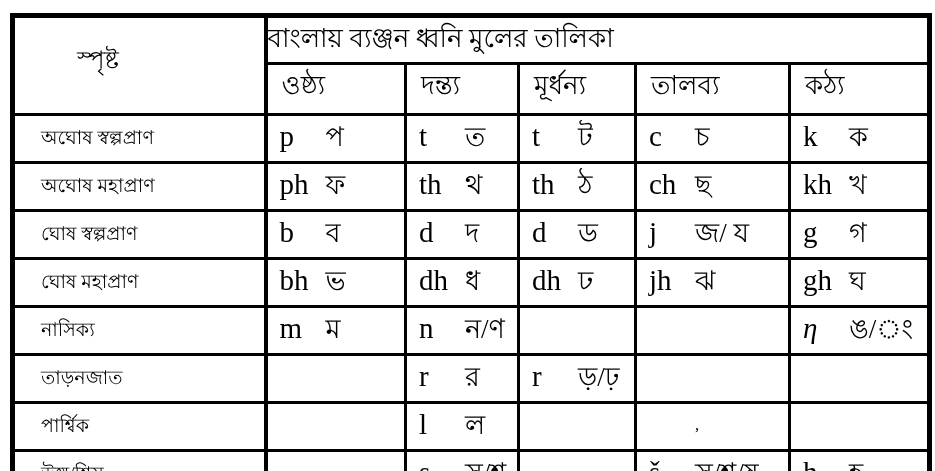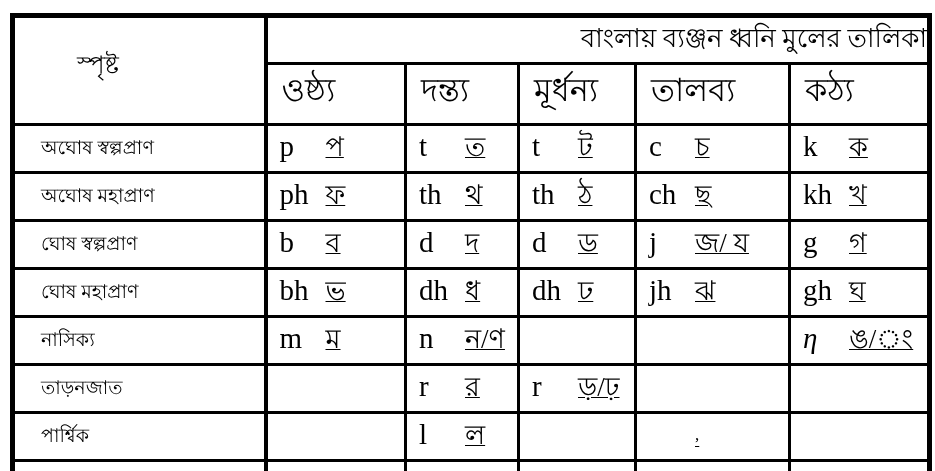--- a/index.html
+++ b/index.html
@@ -27,41 +27,40 @@
     text-align:left;
     vertical-align:middle;
   }
   .corner-cell{
     border-right-width:4px;
     font-size:24px;
     padding-left:62px;
     padding-bottom:10px;
   }
   .title-cell{
-    text-align:right;
+    text-align:left;
     font-size:26px;
     height:38px;
   }
   tr.header-row{height:46px;}
   .colhead{
-    font-size:32px;
+    font-size:26px;
     padding-left:14px;
     padding-bottom:4px;
   }
   tr.data-row{height:44px;}
   tr.data-row:last-child{height:48px;}
   .rowlabel{
     border-right-width:4px;
     font-size:19px;
     padding-left:26px;
   }
   .cell{
     padding-left:12px;
     white-space:nowrap;
-    text-decoration:underline;
   }
   .roman{
     display:inline-block;
     min-width:46px;
     font-size:29px;
   }
   .beng{font-size:27px;}
   .italic{font-style:italic;}
   .stray{font-size:17px;vertical-align:5px;}
 </style>

